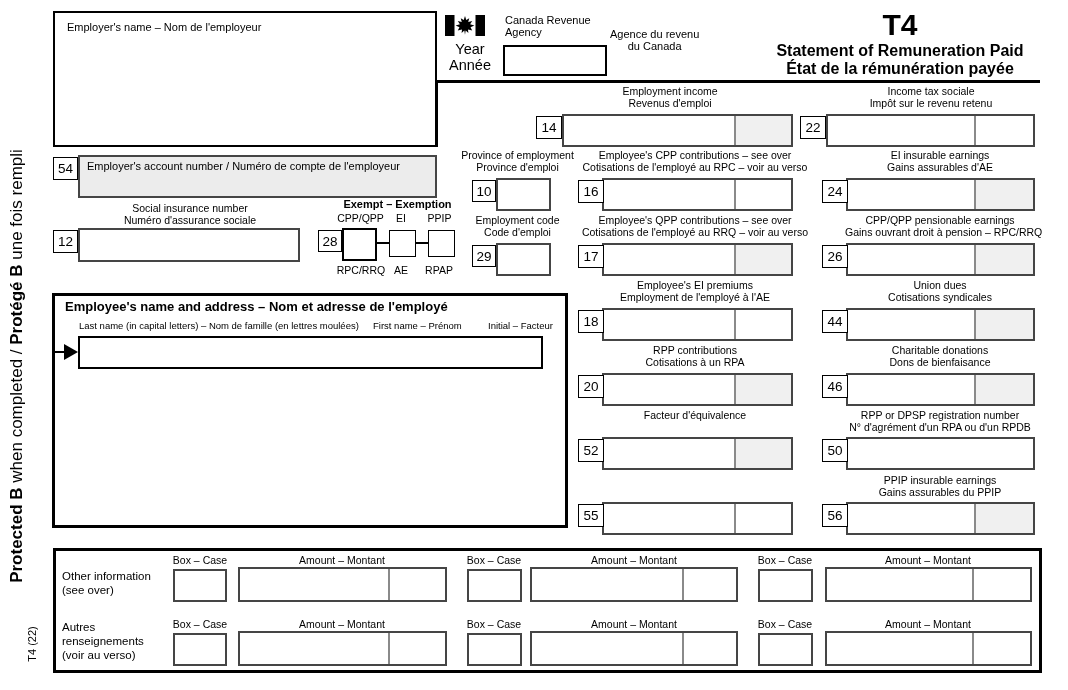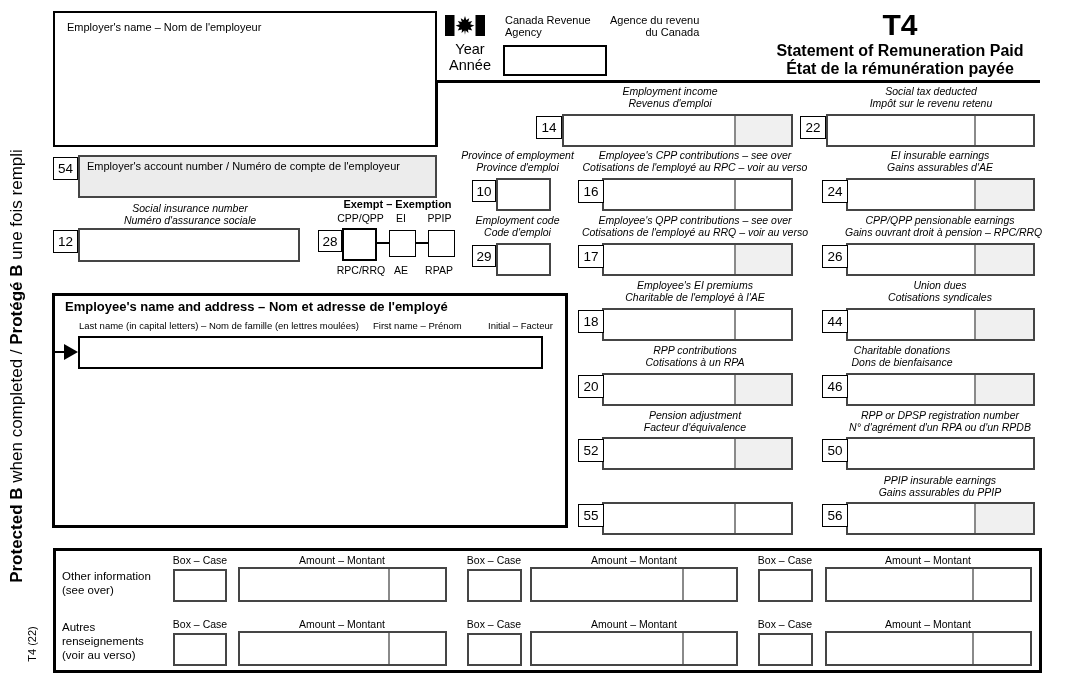--- a/index.html
+++ b/index.html
@@ -1,18 +1,18 @@
 <!DOCTYPE html>
 <html><head>
 <meta charset="utf-8">
 <style>
   html,body{margin:0;padding:0;background:#fff;}
   #form{position:relative;width:1068px;height:690px;background:#fff;
         font-family:"Liberation Sans","DejaVu Sans",sans-serif;color:#000;overflow:hidden;}
-  .lbl{position:absolute;font-size:10.5px;line-height:11.5px;text-align:center;font-style:italic;}
+  .lbl{position:absolute;font-size:10.5px;line-height:11.5px;text-align:center;}
   .lbl div{white-space:nowrap;}
   .fld{position:absolute;}
   .nbox{position:absolute;left:0;top:2px;width:26px;height:23px;border:1.5px solid #000;
         background:#fff;box-sizing:border-box;display:flex;align-items:center;justify-content:center;
         font-size:13.5px;z-index:2;}
   .abox{position:absolute;top:0;height:33px;border:2px solid #454545;background:#fff;
         box-sizing:border-box;z-index:1;}
   .cents{position:absolute;right:0;top:0;bottom:0;border-left:2px solid #8a8a8a;background:#fff;}
   .cents.sh{background:#f0f0f0;}
   .bigbox{position:absolute;border:2.5px solid #000;background:#fff;box-sizing:border-box;}
@@ -38,21 +38,21 @@
 
   <svg style="position:absolute;left:445px;top:15px;" width="40" height="21" viewBox="0 0 40 21">
     <rect x="0" y="0" width="9.5" height="21" fill="#000"></rect>
     <rect x="30.5" y="0" width="9.5" height="21" fill="#000"></rect>
     <polygon fill="#000" transform="translate(9.8,0.2) scale(0.85)" points="12,1 13.5,5.5 17,3.5 15.8,8 20.5,6.8 18,10.5 23,12 18.5,14.2 20.5,18 15.5,16.8 16,21 12.8,18 12,23 11.2,18 8,21 8.5,16.8 3.5,18 5.5,14.2 1,12 6,10.5 3.5,6.8 8.2,8 7,3.5 10.5,5.5"></polygon>
   </svg>
   <div class="slbl" style="left:505px;top:14px;font-size:11px;line-height:12px;text-align:left;">
     <div>Canada Revenue</div>
       <div>Agency</div>
   </div>
-  <div class="slbl" style="left:610px;top:14px;font-size:11px;line-height:12px;text-align:right;">
+  <div class="slbl" style="left:610px;top:28px;font-size:11px;line-height:12px;text-align:center;">
     <div>Agence du revenu</div>
       <div>du Canada</div>
   </div>
   <div class="slbl" style="left:438px;top:41px;width:64px;font-size:14.5px;line-height:16px;">
     <div>Year</div>
       <div>Année</div>
   </div>
   <div style="position:absolute;left:503px;top:45px;width:104px;height:31px;border:2px solid #000;box-sizing:border-box;background:#fff;"></div>
 
   <div class="slbl" style="left:740px;top:8px;width:320px;font-size:30px;font-weight:bold;">T4</div>
@@ -109,21 +109,21 @@
     <div>Employment income</div>
       <div>Revenus d'emploi</div>
   </div>
   <div class="fld" style="left:536px;top:114px;">
     <div class="nbox">14</div>
     <div class="abox" style="left:26px;width:231px;">
       <div class="cents sh" style="width:55px;"></div>
     </div>
   </div>
   <div class="lbl" style="left:827px;top:86px;width:208px;">
-    <div>Social tax deducted</div>
+    <div>Income tax sociale</div>
       <div>Impôt sur le revenu retenu</div>
   </div>
   <div class="fld" style="left:800px;top:114px;">
     <div class="nbox">22</div>
     <div class="abox" style="left:26px;width:209px;">
       <div class="cents" style="width:57px;"></div>
     </div>
   </div>
 
   <div class="lbl" style="left:440px;top:150px;width:155px;">
@@ -179,21 +179,21 @@
   </div>
   <div class="fld" style="left:822px;top:243px;">
     <div class="nbox">26</div>
     <div class="abox" style="left:24px;width:189px;">
       <div class="cents sh" style="width:57px;"></div>
     </div>
   </div>
 
   <div class="lbl" style="left:545px;top:280px;width:300px;">
     <div>Employee's EI premiums</div>
-      <div>Charitable de l'employé à l'AE</div>
+      <div>Employment de l'employé à l'AE</div>
   </div>
   <div class="fld" style="left:578px;top:308px;">
     <div class="nbox">18</div>
     <div class="abox" style="left:24px;width:191px;">
       <div class="cents" style="width:55px;"></div>
     </div>
   </div>
   <div class="lbl" style="left:845px;top:280px;width:190px;">
     <div>Union dues</div>
       <div>Cotisations syndicales</div>
@@ -208,33 +208,32 @@
   <div class="lbl" style="left:545px;top:345px;width:300px;">
     <div>RPP contributions</div>
       <div>Cotisations à un RPA</div>
   </div>
   <div class="fld" style="left:578px;top:373px;">
     <div class="nbox">20</div>
     <div class="abox" style="left:24px;width:191px;">
       <div class="cents sh" style="width:55px;"></div>
     </div>
   </div>
-  <div class="lbl" style="left:807px;top:345px;width:190px;">
+  <div class="lbl" style="left:845px;top:345px;width:190px;">
     <div>Charitable donations</div>
       <div>Dons de bienfaisance</div>
   </div>
   <div class="fld" style="left:822px;top:373px;">
     <div class="nbox">46</div>
     <div class="abox" style="left:24px;width:189px;">
       <div class="cents sh" style="width:57px;"></div>
     </div>
   </div>
 
   <div class="lbl" style="left:545px;top:410px;width:300px;">
-    <div>Pension adjustment</div>
       <div>Facteur d'équivalence</div>
   </div>
   <div class="fld" style="left:578px;top:437px;">
     <div class="nbox">52</div>
     <div class="abox" style="left:24px;width:191px;">
       <div class="cents sh" style="width:55px;"></div>
     </div>
   </div>
   <div class="lbl" style="left:845px;top:410px;width:190px;">
     <div>RPP or DPSP registration number</div>

